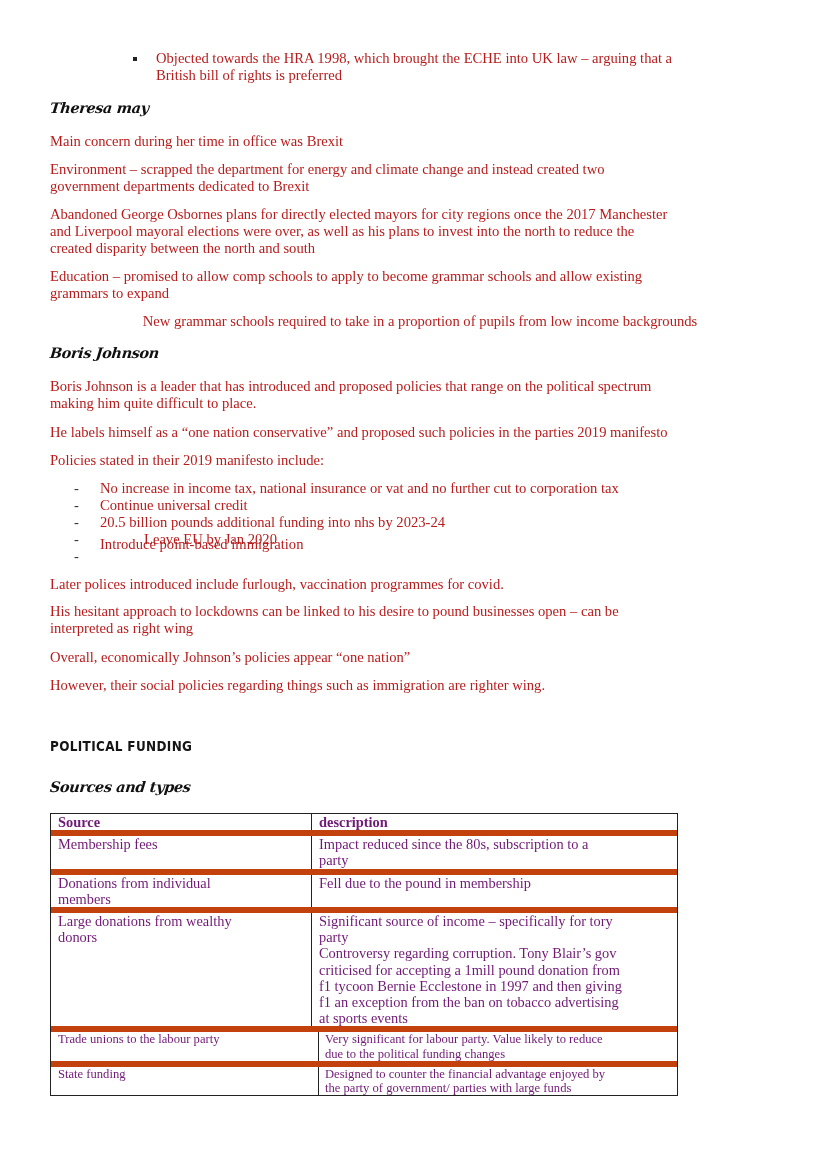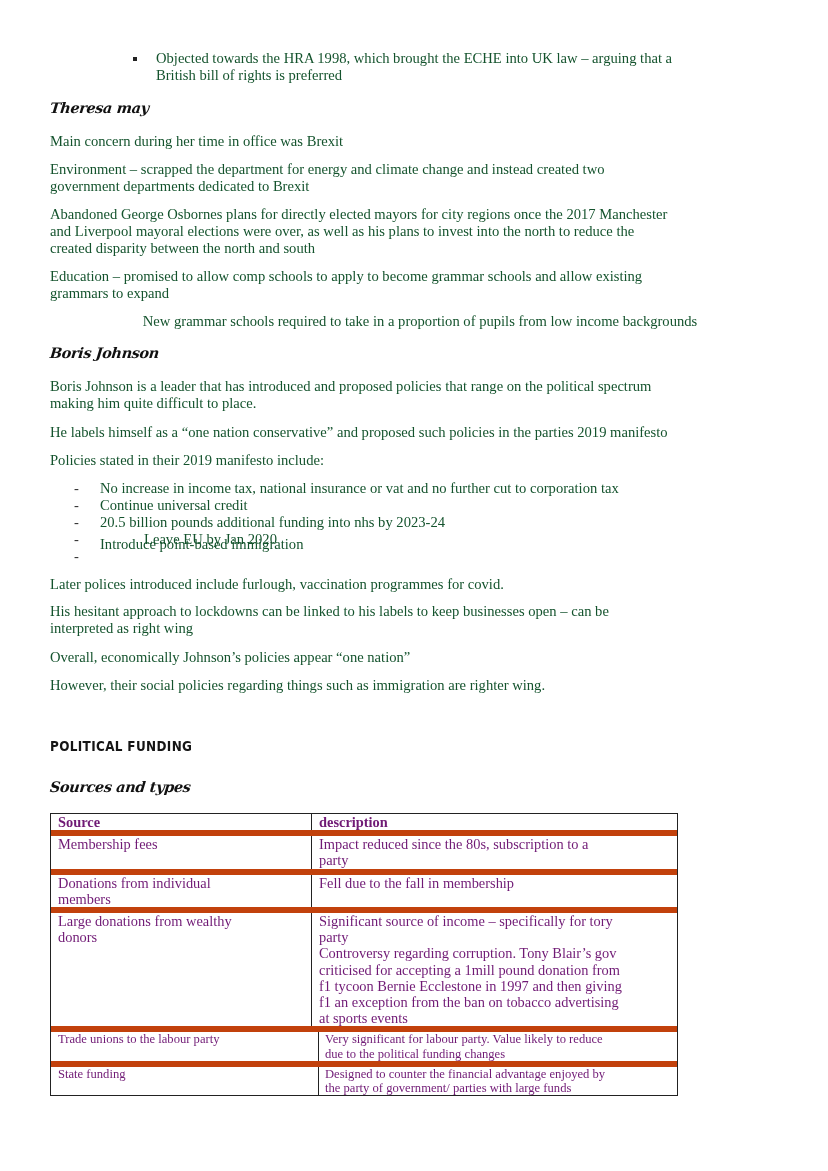--- a/index.html
+++ b/index.html
@@ -19,21 +19,21 @@
       position: absolute;
       left: 0; top: 0;
       width: 828px;
       height: 1171px;
     }
     .abs { position: absolute; }
     .body-text {
       font-family: "Liberation Serif", "DejaVu Serif", serif;
       font-size: 14.6px;
       line-height: 16.8px;
-      color: #14532d;
+      color: #b91c1c;
       margin: 0;
       white-space: nowrap;
     }
     .para {
       position: absolute;
       left: 50px;
       width: 740px;
     }
     .heading-script {
       position: absolute;
@@ -164,21 +164,21 @@
   <p class="body-text dash-item" style="top:514px;">20.5 billion pounds additional funding into nhs by 2023-24</p>
   <div class="dash" style="top:531px;">-</div>
   <p class="body-text dash-item" style="top:531px;margin-left:44px;">Leave EU by Jan 2020</p>
   <div class="dash" style="top:548px;">-</div>
   <p class="body-text dash-item" style="top:536px;">Introduce point-based immigration</p>
 
   <div class="para" style="top:576px;">
     <p class="body-text">Later polices introduced include furlough, vaccination programmes for covid.</p>
   </div>
   <div class="para" style="top:603px;">
-    <p class="body-text">His hesitant approach to lockdowns can be linked to his labels to keep businesses open – can be</p>
+    <p class="body-text">His hesitant approach to lockdowns can be linked to his desire to pound businesses open – can be</p>
     <p class="body-text">interpreted as right wing</p>
   </div>
   <div class="para" style="top:649px;">
     <p class="body-text">Overall, economically Johnson’s policies appear “one nation”</p>
   </div>
   <div class="para" style="top:677px;">
     <p class="body-text">However, their social policies regarding things such as immigration are righter wing.</p>
   </div>
 
   <div class="heading-caps" style="top:738px;">POLITICAL FUNDING</div>
@@ -190,21 +190,21 @@
       <div class="cell c2">description</div>
     </div>
     <div class="row">
       <div class="cell c1">Membership fees</div>
       <div class="cell c2">Impact reduced since the 80s, subscription to a
 party</div>
     </div>
     <div class="row">
       <div class="cell c1">Donations from individual
 members</div>
-      <div class="cell c2">Fell due to the fall in membership</div>
+      <div class="cell c2">Fell due to the pound in membership</div>
     </div>
     <div class="row">
       <div class="cell c1">Large donations from wealthy
 donors</div>
       <div class="cell c2">Significant source of income – specifically for tory
 party
 Controversy regarding corruption. Tony Blair’s gov
 criticised for accepting a 1mill pound donation from
 f1 tycoon Bernie Ecclestone in 1997 and then giving
 f1 an exception from the ban on tobacco advertising

